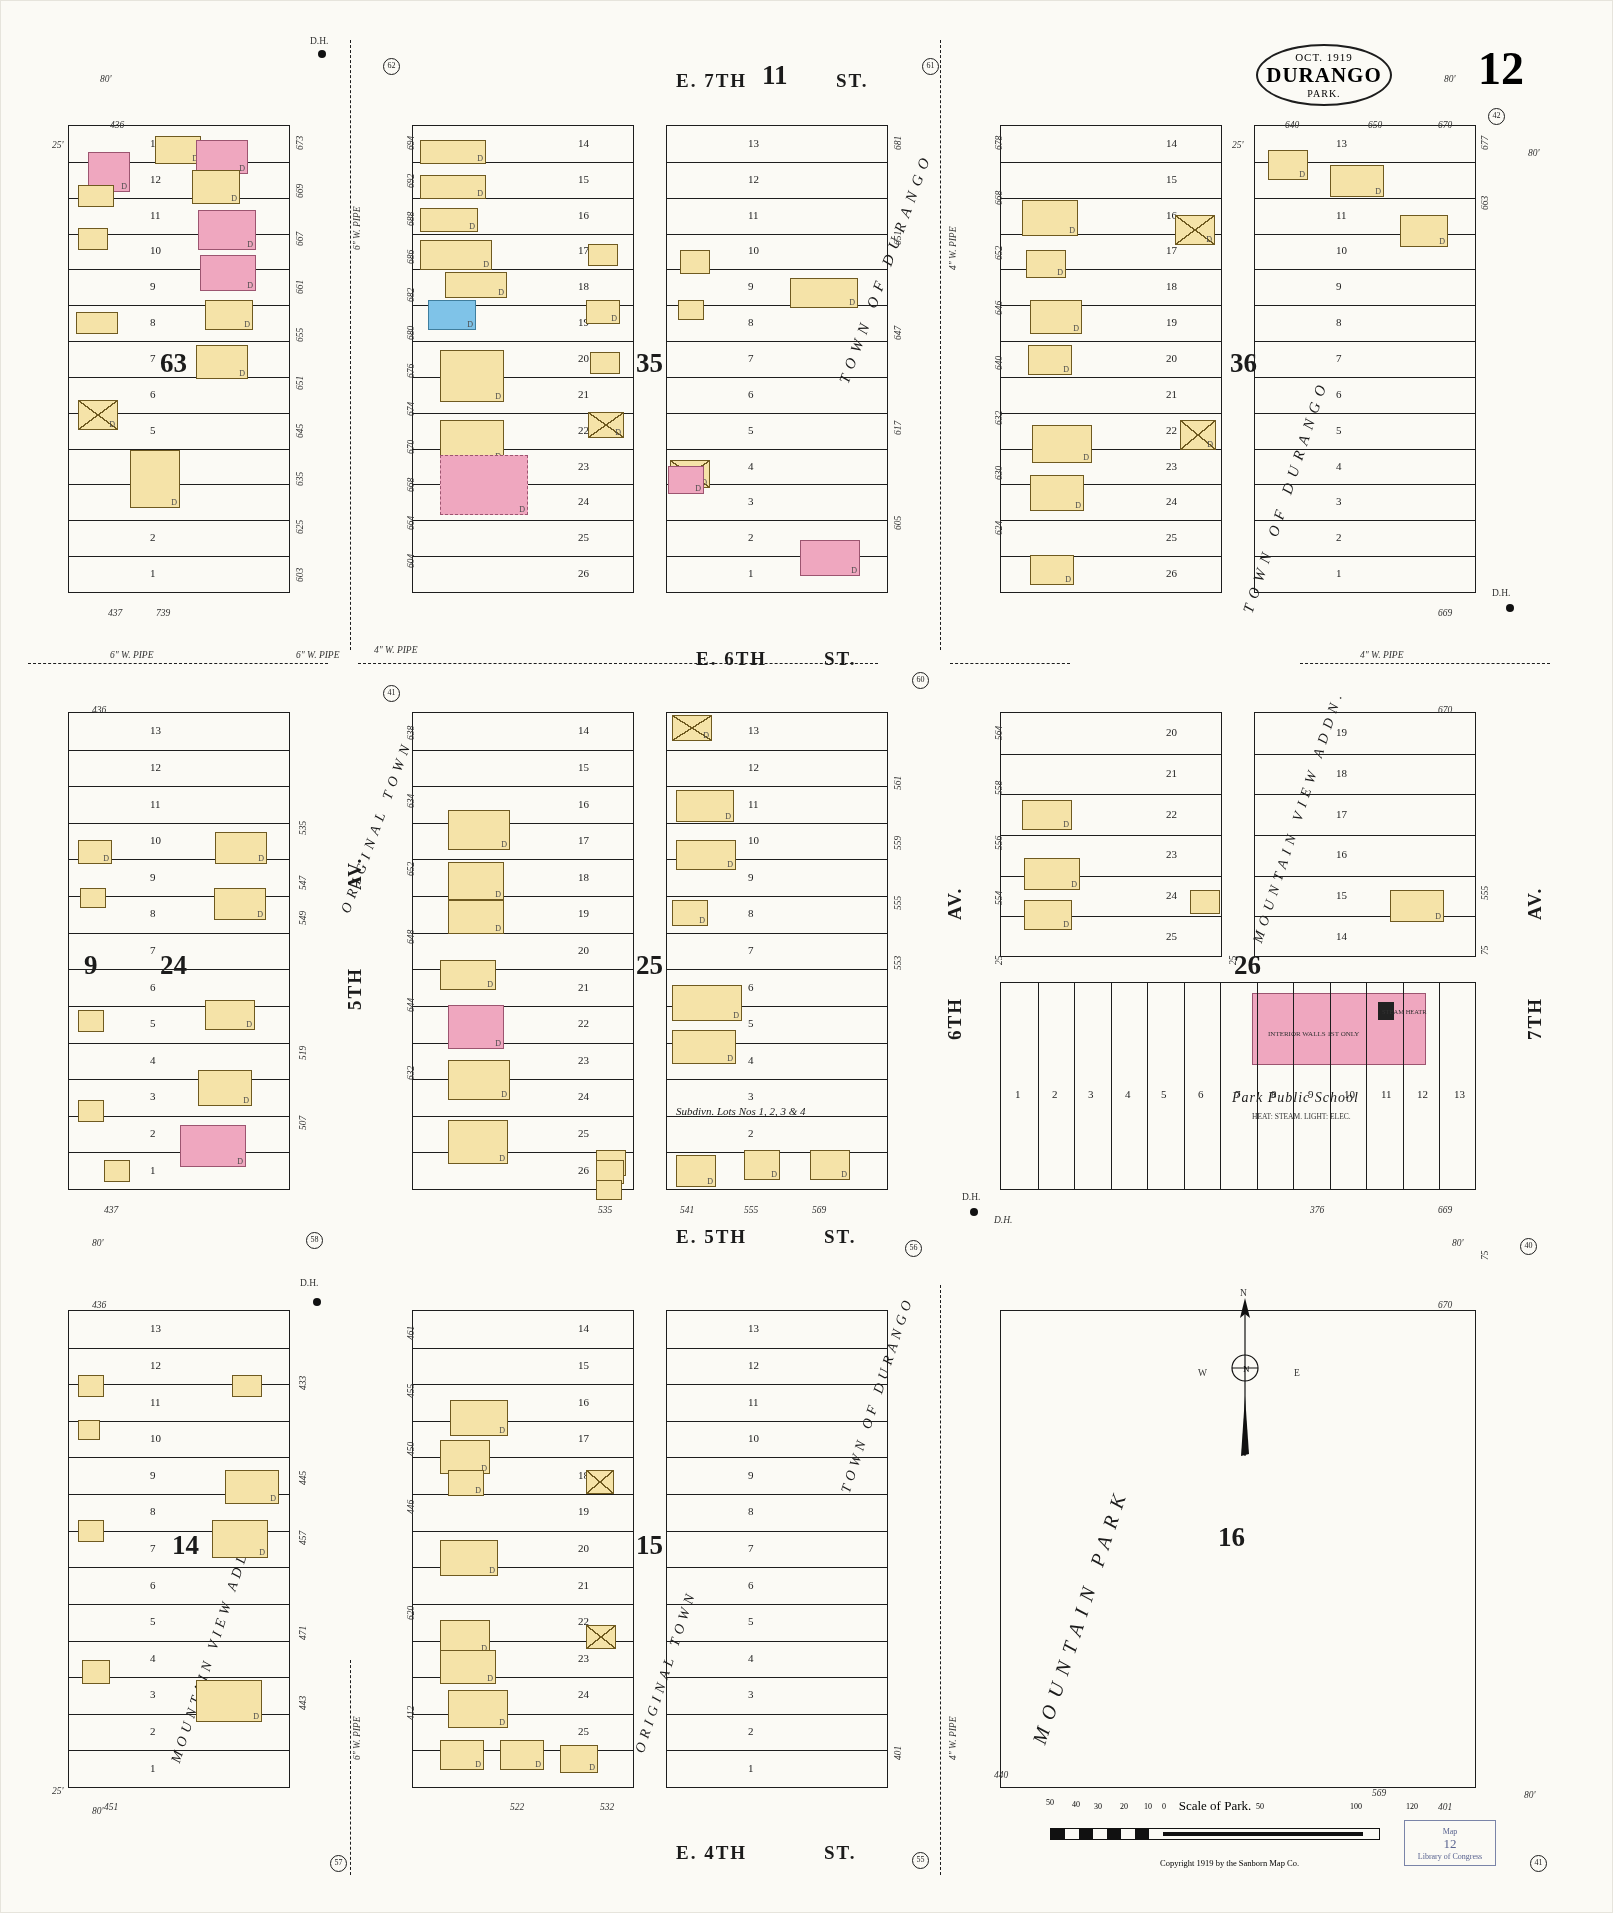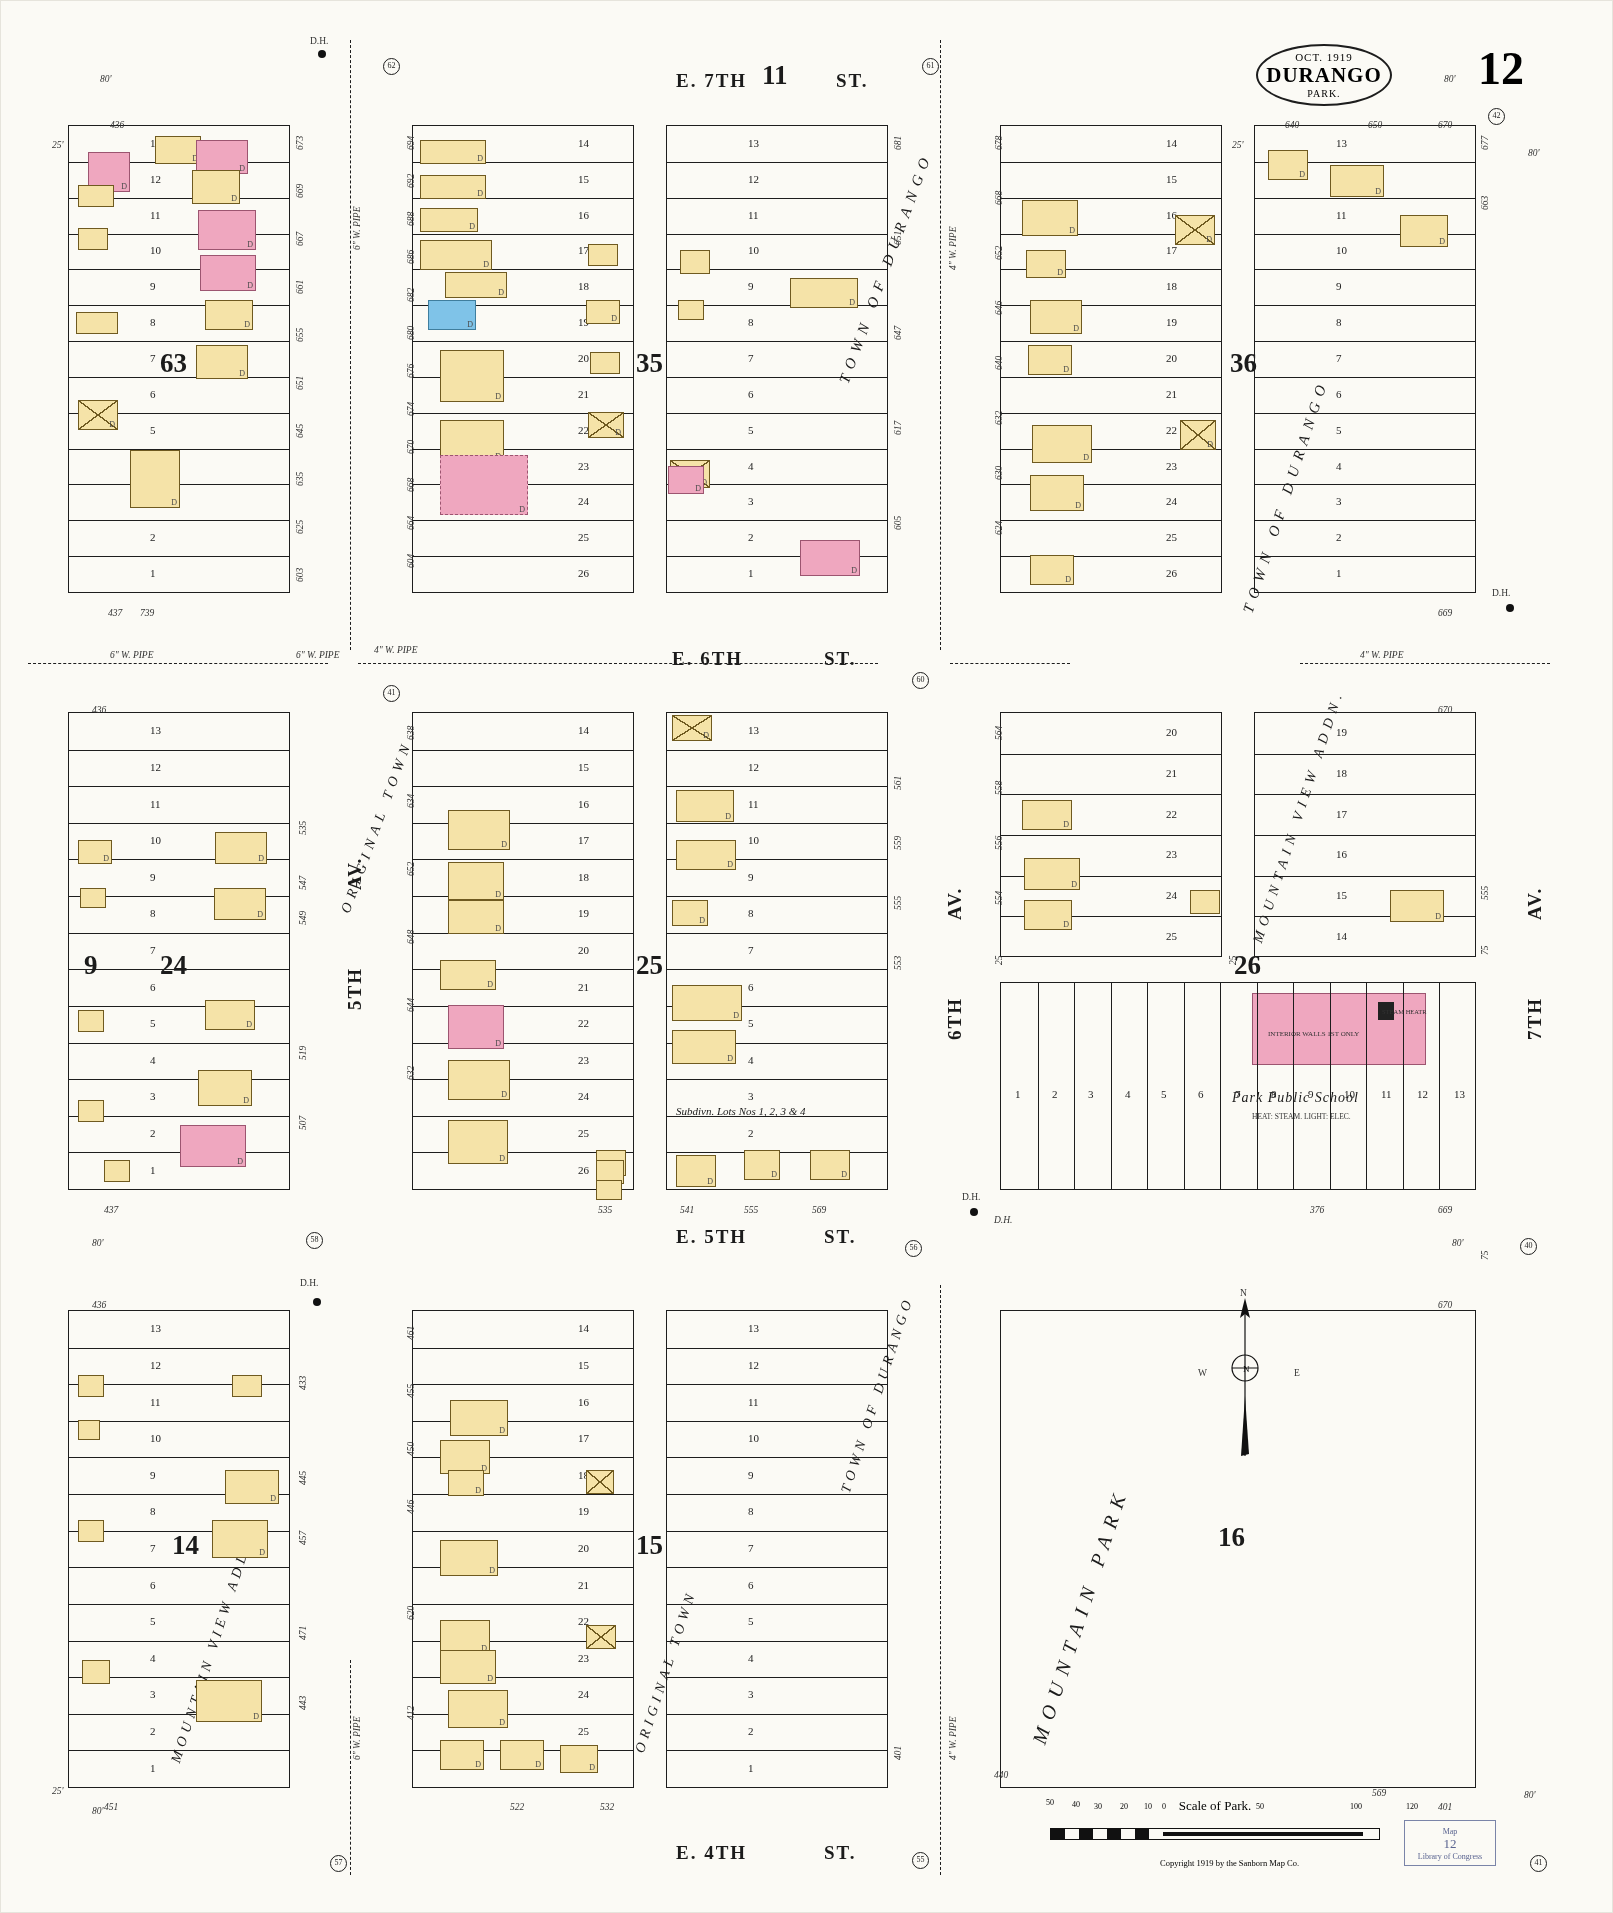--- a/index.html
+++ b/index.html
@@ -90,21 +90,21 @@
     <div class="t2">DURANGO</div>
     <div class="t3">PARK.</div>
   </div>
   <div id="sheetno">12</div>
   <div class="circnum" style="left:1488px;top:108px">42</div>
 
   <div class="lbl street" style="left:676px;top:70px">E. 7TH</div>
   <div class="lbl blocknum" style="left:762px;top:60px">11</div>
   <div class="lbl street" style="left:836px;top:70px">ST.</div>
 
-  <div class="lbl street" style="left:672px;top:648px">E. 6TH</div>
+  <div class="lbl street" style="left:696px;top:648px">E. 6TH</div>
   <div class="lbl street" style="left:824px;top:648px">ST.</div>
 
   <div class="lbl street" style="left:676px;top:1226px">E. 5TH</div>
   <div class="lbl street" style="left:824px;top:1226px">ST.</div>
 
   <div class="lbl street" style="left:676px;top:1842px">E. 4TH</div>
   <div class="lbl street" style="left:824px;top:1842px">ST.</div>
 
   <div class="lbl street vert" style="left:344px;top:1010px;transform:rotate(-90deg)">5TH</div>
   <div class="lbl street vert" style="left:344px;top:890px;transform:rotate(-90deg)">AV.</div>
@@ -828,21 +828,21 @@
       <div class="bld" style="left:500px;top:1740px;width:44px;height:30px">
         <span class="d">D</span>
       </div>
       <div class="bld" style="left:560px;top:1745px;width:38px;height:28px">
         <span class="d">D</span>
       </div>
       <div class="bld" style="left:596px;top:1160px;width:28px;height:24px"></div>
       <div class="bld" style="left:596px;top:1180px;width:26px;height:20px"></div>
       <div class="tinyi" style="position:absolute;left:110px;top:120px;">436</div>
       <div class="tinyi" style="position:absolute;left:108px;top:608px;">437</div>
-      <div class="tinyi" style="position:absolute;left:140px;top:608px;">739</div>
+      <div class="tinyi" style="position:absolute;left:156px;top:608px;">739</div>
       <div class="tinyi" style="position:absolute;left:295px;top:150px;transform:rotate(-90deg);transform-origin:left top;">673</div>
       <div class="tinyi" style="position:absolute;left:295px;top:198px;transform:rotate(-90deg);transform-origin:left top;">669</div>
       <div class="tinyi" style="position:absolute;left:295px;top:246px;transform:rotate(-90deg);transform-origin:left top;">667</div>
       <div class="tinyi" style="position:absolute;left:295px;top:294px;transform:rotate(-90deg);transform-origin:left top;">661</div>
       <div class="tinyi" style="position:absolute;left:295px;top:342px;transform:rotate(-90deg);transform-origin:left top;">655</div>
       <div class="tinyi" style="position:absolute;left:295px;top:390px;transform:rotate(-90deg);transform-origin:left top;">651</div>
       <div class="tinyi" style="position:absolute;left:295px;top:438px;transform:rotate(-90deg);transform-origin:left top;">645</div>
       <div class="tinyi" style="position:absolute;left:295px;top:486px;transform:rotate(-90deg);transform-origin:left top;">635</div>
       <div class="tinyi" style="position:absolute;left:295px;top:534px;transform:rotate(-90deg);transform-origin:left top;">625</div>
       <div class="tinyi" style="position:absolute;left:295px;top:582px;transform:rotate(-90deg);transform-origin:left top;">603</div>

